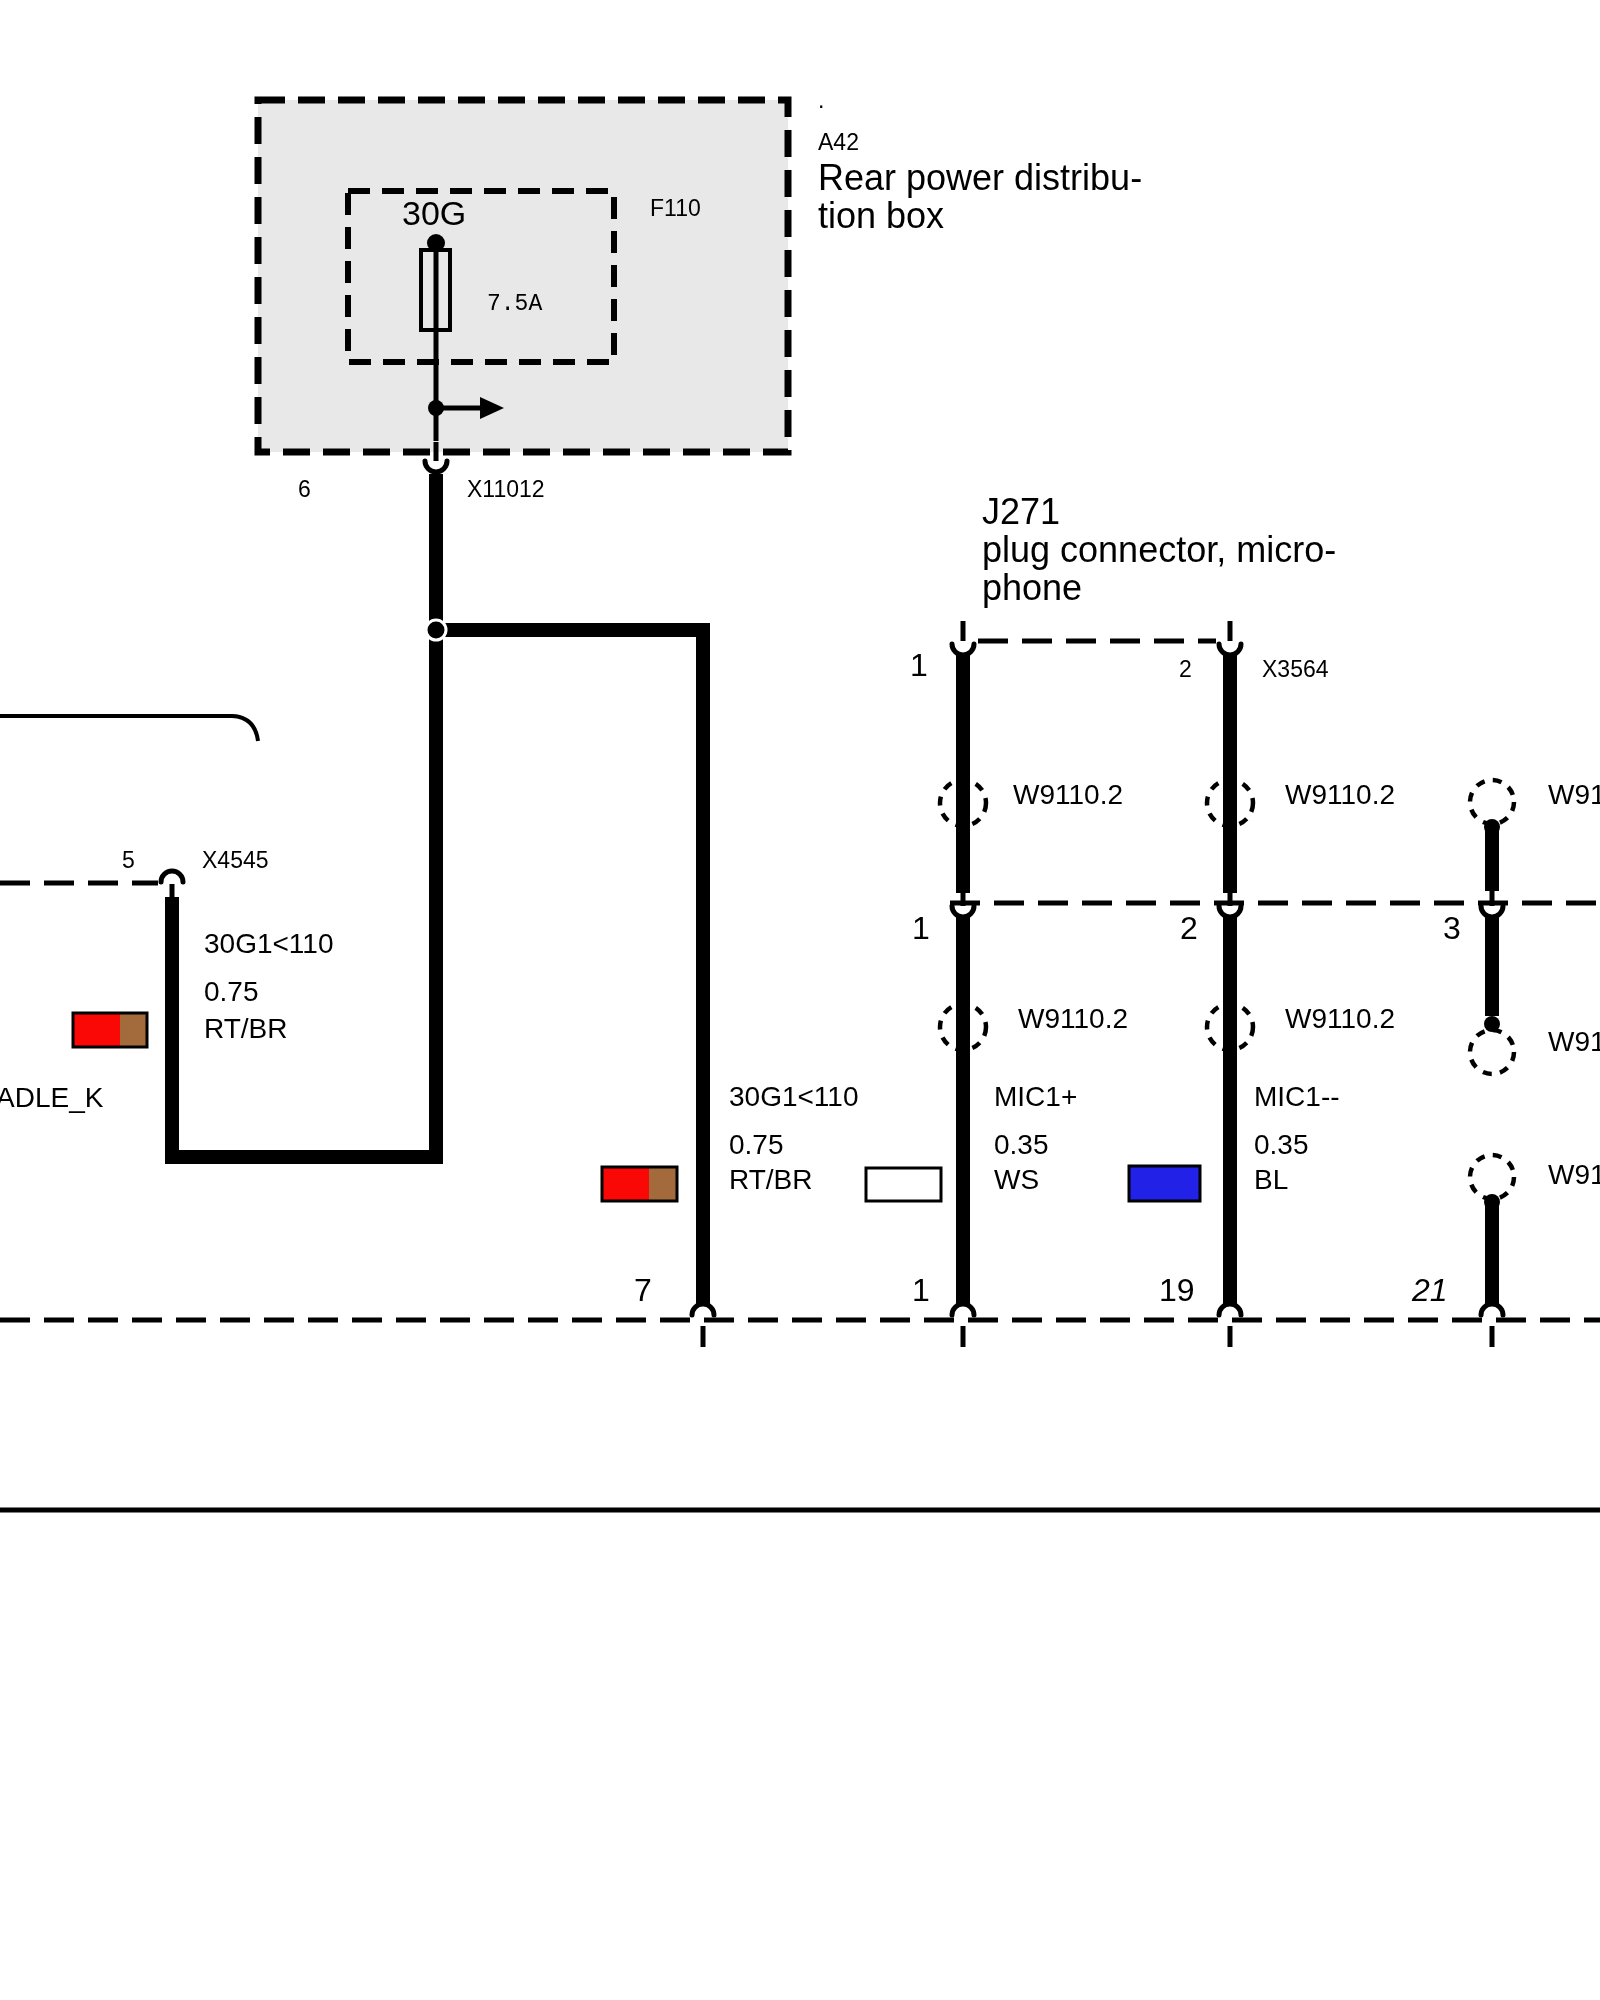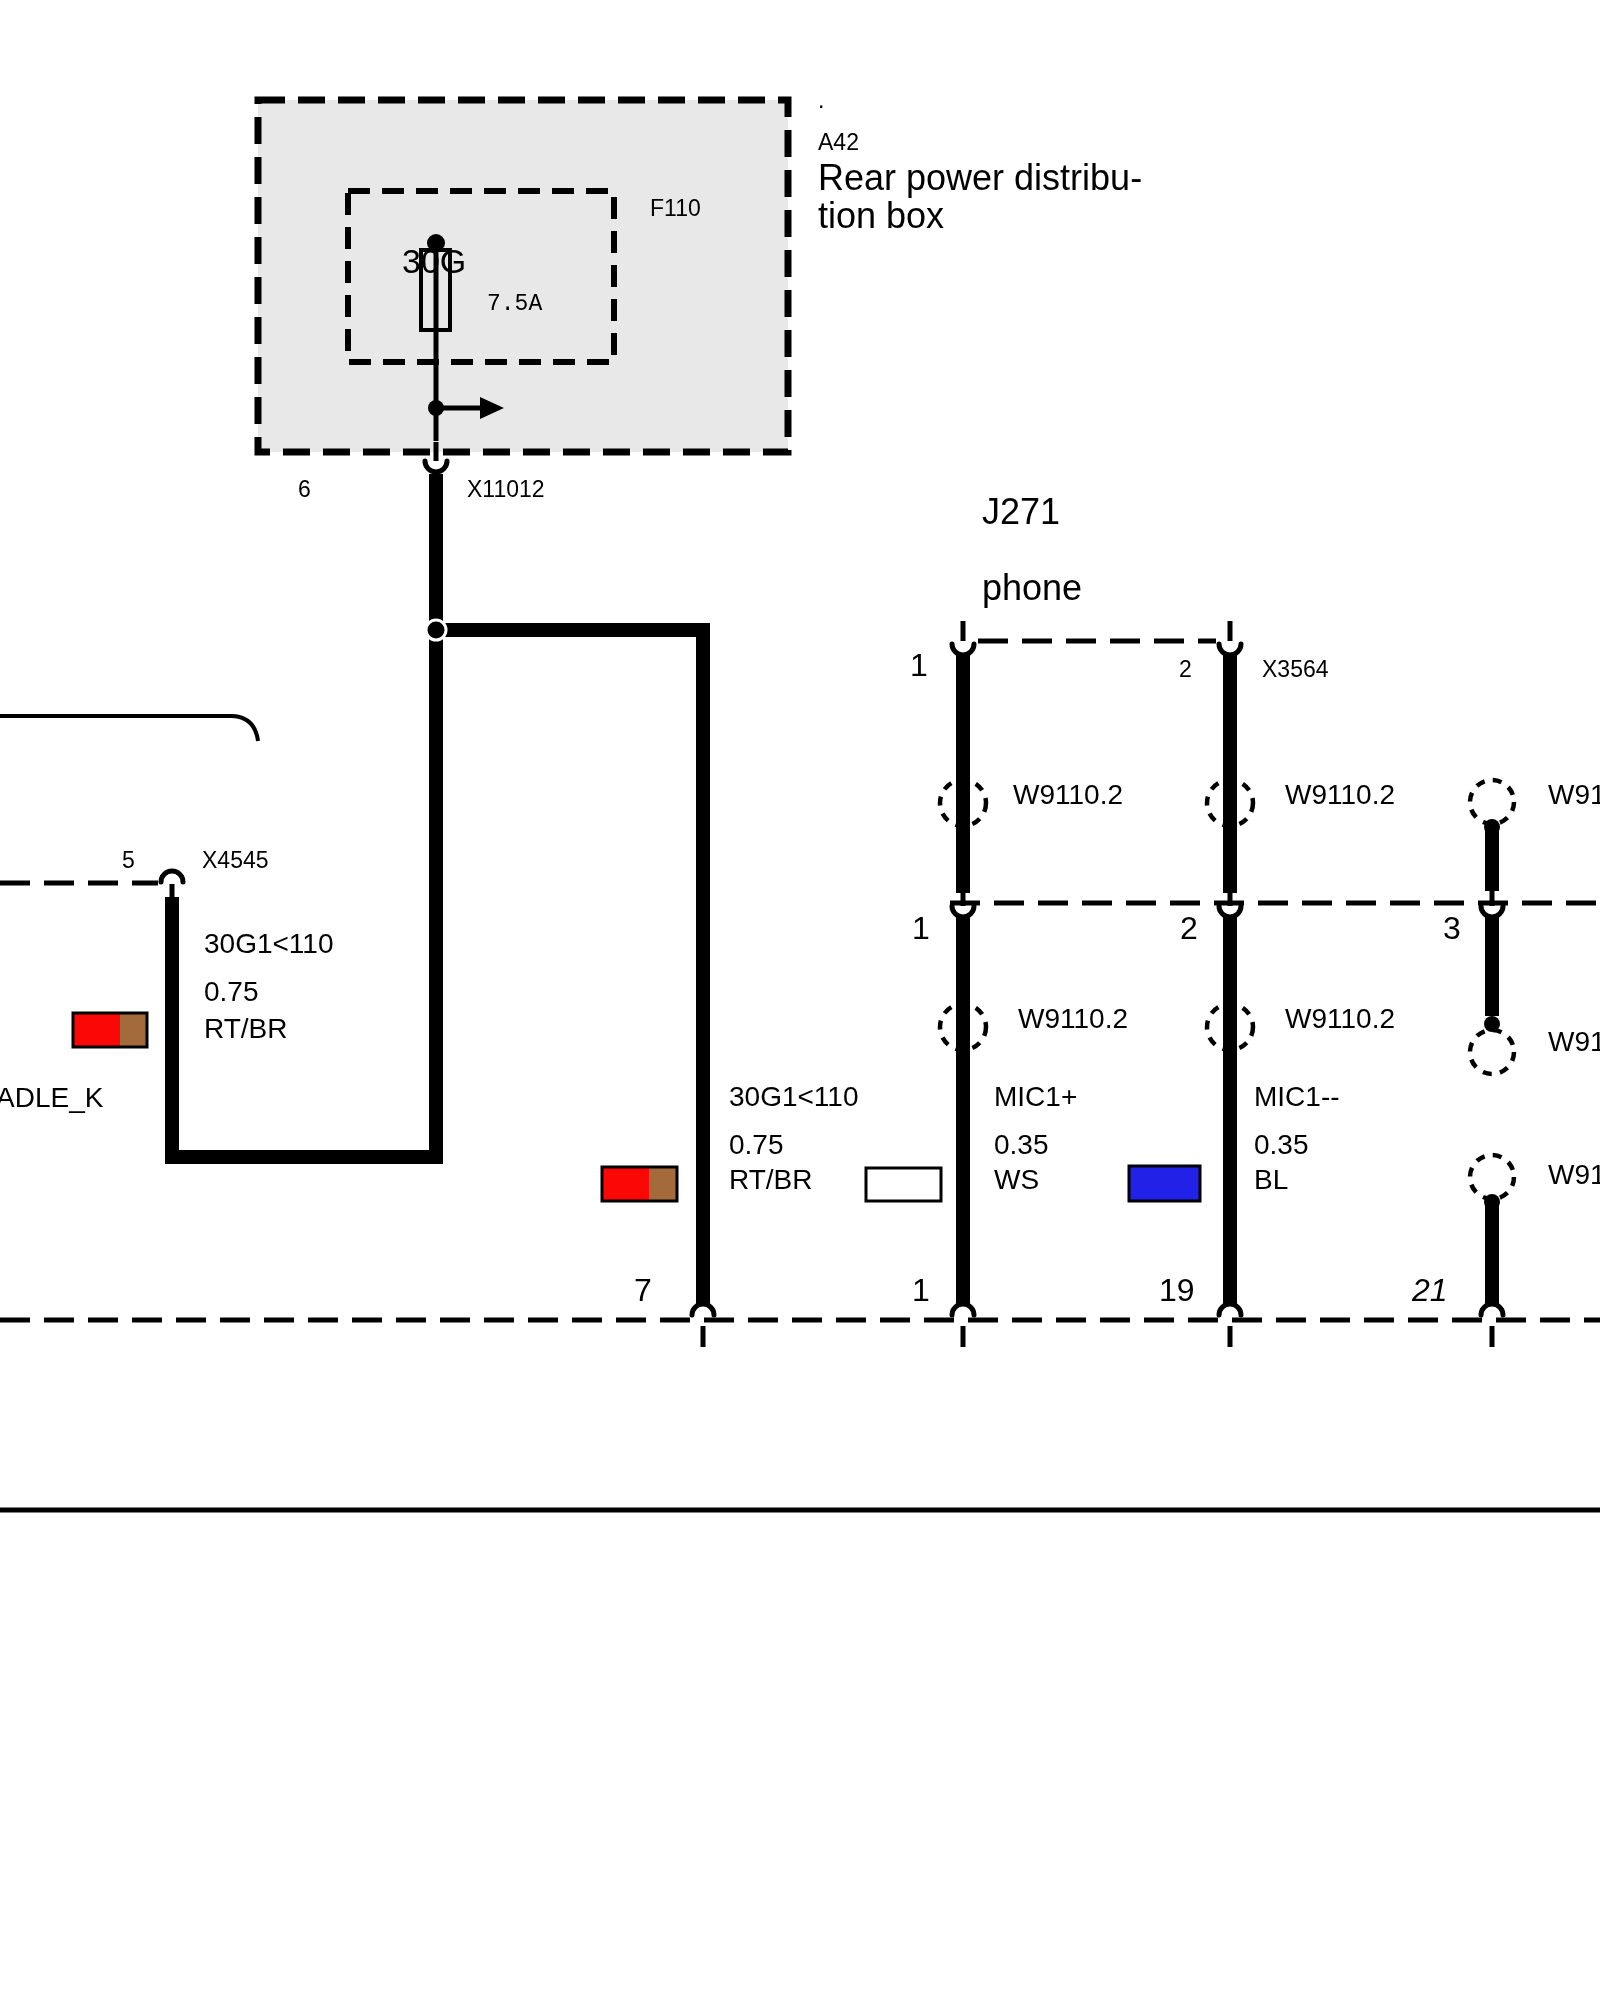--- a/index.html
+++ b/index.html
@@ -110,28 +110,29 @@
       <rect x="1129" y="1166" width="71" height="35" stroke="#000" stroke-width="3" fill="#2121E8"></rect>
     </g>
 
     <line x1="0" y1="1510" x2="1600" y2="1510" stroke="#000" stroke-width="5"></line>
   </svg>
 
   <div class="t small" style="left:818px;top:88px;">.</div>
   <div class="t small" style="left:818px;top:118px;margin-top:12px;">A42</div>
   <div class="t title" style="left:818px;top:159px;">Rear power distribu-</div>
   <div class="t title" style="left:818px;top:197px;">tion box</div>
-  <div class="t g30" style="left:402px;top:195px;margin-top:48px;">30G</div>
+  <div class="t g30" style="left:402px;top:195px;">30G</div>
   <div class="t small" style="left:650px;top:196px;">F110</div>
   <div class="t small" style="left:487px;top:292px;font-family:Liberation Mono, monospace;">7.5A</div>
 
   <div class="t small" style="left:298px;top:477px;">6</div>
   <div class="t small" style="left:467px;top:477px;">X11012</div>
 
   <div class="t title" style="left:982px;top:493px;">J271</div>
+  <div class="t title" style="left:982px;top:531px;">plug connector, micro-</div>
   <div class="t title" style="left:982px;top:569px;">phone</div>
 
   <div class="t med" style="left:910px;top:648px;">1</div>
   <div class="t small" style="left:1179px;top:657px;">2</div>
   <div class="t small" style="left:1262px;top:657px;">X3564</div>
 
   <div class="t big" style="left:1013px;top:780px;">W9110.2</div>
   <div class="t big" style="left:1285px;top:780px;">W9110.2</div>
   <div class="t big" style="left:1548px;top:780px;">W9110.2</div>
 

